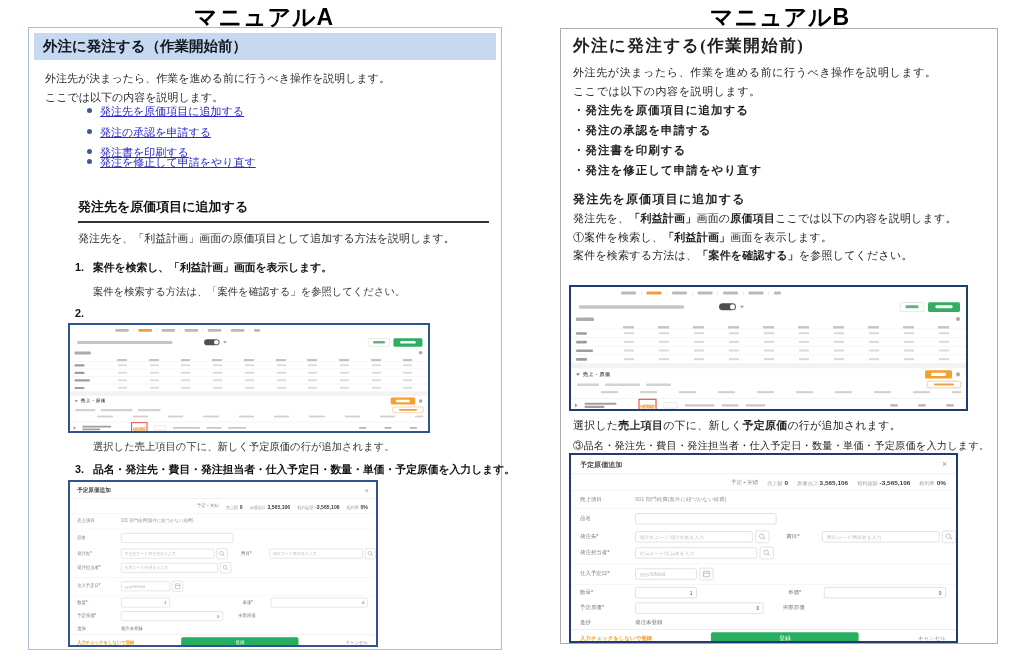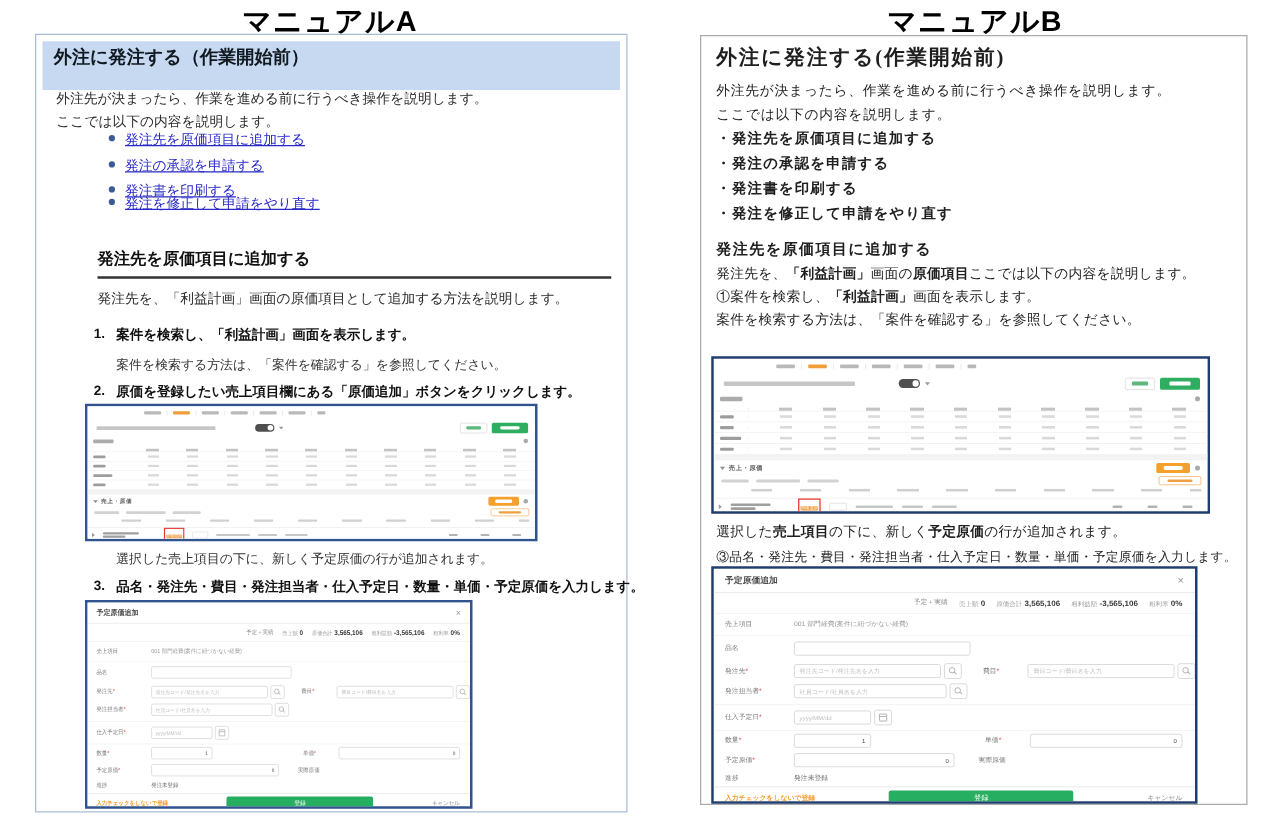--- a/index.html
+++ b/index.html
@@ -5,21 +5,21 @@
   html,body{margin:0;padding:0;background:#fff;}
   body{width:1024px;height:658px;position:relative;font-family:"Liberation Sans","DejaVu Sans",sans-serif;overflow:hidden;}
   .ttl{position:absolute;top:2px;font-size:23px;font-weight:bold;color:#000;text-align:center;letter-spacing:1px;}
   #ttlA{left:28px;width:472px;}
   #ttlB{left:560px;width:440px;}
   .panel{position:absolute;background:#fff;}
   #panelA{left:28px;top:27px;width:472px;height:621px;border:1px solid #a9bcd4;}
   #panelB{left:560px;top:28px;width:436px;height:614px;border:1px solid #ababab;}
   .abs{position:absolute;}
   
-  .a-bluebar{left:5px;right:5px;top:5px;height:39px;background:#c6d9f1;color:#101820;font-weight:bold;font-size:14.5px;line-height:27px;padding-left:9px;}
+  .a-bluebar{left:5px;right:5px;top:5px;height:27px;background:#c6d9f1;color:#101820;font-weight:bold;font-size:14.5px;line-height:27px;padding-left:9px;}
   .a-p{left:16px;font-size:11px;color:#2c2c2c;white-space:nowrap;}
   .a-li{left:58px;font-size:11px;white-space:nowrap;}
   .a-li .dot{display:inline-block;width:5px;height:5px;border-radius:50%;background:#3c5a94;margin-right:8px;vertical-align:2px;}
   .a-li a{color:#2a2ac8;text-decoration:underline;cursor:pointer;}
   .a-sech{left:49px;right:12px;top:170px;font-size:13px;font-weight:bold;color:#111;border-bottom:2px solid #333;padding-bottom:5px;}
   .a-step{left:46px;right:6px;display:flex;gap:9px;font-size:10.8px;font-weight:bold;color:#111;white-space:nowrap;}
   .a-note{left:64px;font-size:10.3px;color:#333;white-space:nowrap;}
   .shot{overflow:hidden;background:#fff;}
   .shotA1{left:39px;top:295px;width:358px;height:106px;border:2px solid #31538f;}
   .shotA2{left:39px;top:452px;width:306px;height:163px;border:2px solid #31538f;}
@@ -121,21 +121,20 @@
   <div class="abs a-li" style="top:127px"><span class="dot"></span><a>発注を修正して申請をやり直す</a></div>
   <div class="abs a-sech">発注先を原価項目に追加する</div>
   <div class="abs a-p" style="top:203px;left:49px">発注先を、「利益計画」画面の原価項目として追加する方法を説明します。</div>
   <div class="abs a-step" style="top:233px">
       <span>1.</span>
       <span>案件を検索し、「利益計画」画面を表示します。</span>
     </div>
   <div class="abs a-note" style="top:257px">案件を検索する方法は、「案件を確認する」を参照してください。</div>
   <div class="abs a-step" style="top:279px">
       <span>2.</span>
-      <span>原価を登録したい売上項目欄にある「原価追加」ボタンをクリックします。</span>
     </div>
   <div class="abs shot shotA1">
     <div class="scale" style="transform:scale(0.453,0.442)">
   <div class="mp">
     <div class="row mp-tabs">
       <span class="tbar"></span>
             <span class="tdiv"></span>
       <span class="tbar act"></span>
             <span class="tdiv"></span>
       <span class="tbar"></span>
@@ -310,21 +309,21 @@
   <div class="abs b-t">外注に発注する(作業開始前)</div>
   <div class="abs b-p" style="top:36px">外注先が決まったら、作業を進める前に行うべき操作を説明します。</div>
   <div class="abs b-p" style="top:55px">ここでは以下の内容を説明します。</div>
   <div class="abs b-toc" style="top:74px">・発注先を原価項目に追加する</div>
   <div class="abs b-toc" style="top:94px">・発注の承認を申請する</div>
   <div class="abs b-toc" style="top:114px">・発注書を印刷する</div>
   <div class="abs b-toc" style="top:134px">・発注を修正して申請をやり直す</div>
   <div class="abs b-h2" style="top:162px">発注先を原価項目に追加する</div>
   <div class="abs b-l" style="top:182px"><span>発注先を、</span><span style="font-weight: bold;">「利益計画」</span><span>画面の</span><span style="font-weight: bold;">原価項目</span><span>ここでは以下の内容を説明します。</span></div>
   <div class="abs b-l" style="top:201px"><span>①案件を検索し、</span><span style="font-weight: bold;">「利益計画」</span><span>画面を表示します。</span></div>
-  <div class="abs b-l" style="top:219px"><span>案件を検索する方法は、</span><span style="font-weight: normal;">「案件を確認する」</span><span>を参照してください。</span></div>
+  <div class="abs b-l" style="top:219px"><span>案件を検索する方法は、</span><span style="font-weight: bold;">「案件を確認する」</span><span>を参照してください。</span></div>
   <div class="abs shot shotB1">
     <div class="scale" style="transform:scale(0.5,0.508)">
   <div class="mp">
     <div class="row mp-tabs">
       <span class="tbar"></span>
             <span class="tdiv"></span>
       <span class="tbar act"></span>
             <span class="tdiv"></span>
       <span class="tbar"></span>
             <span class="tdiv"></span>

